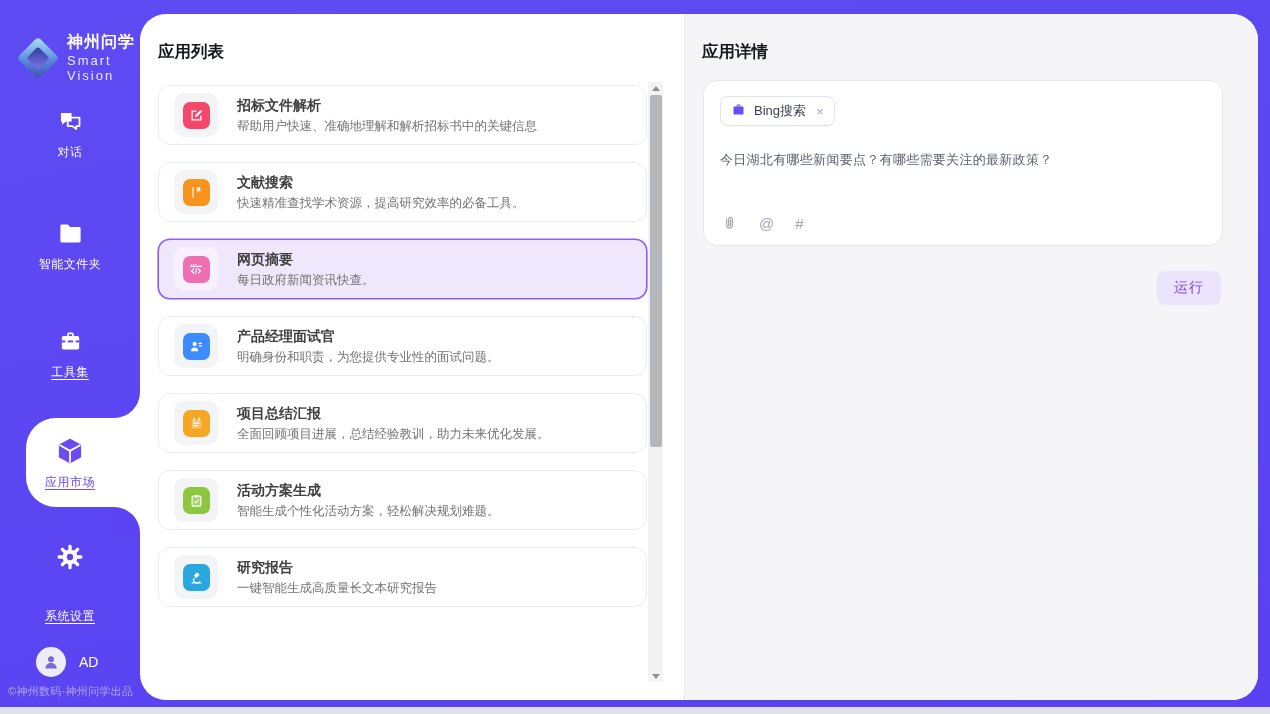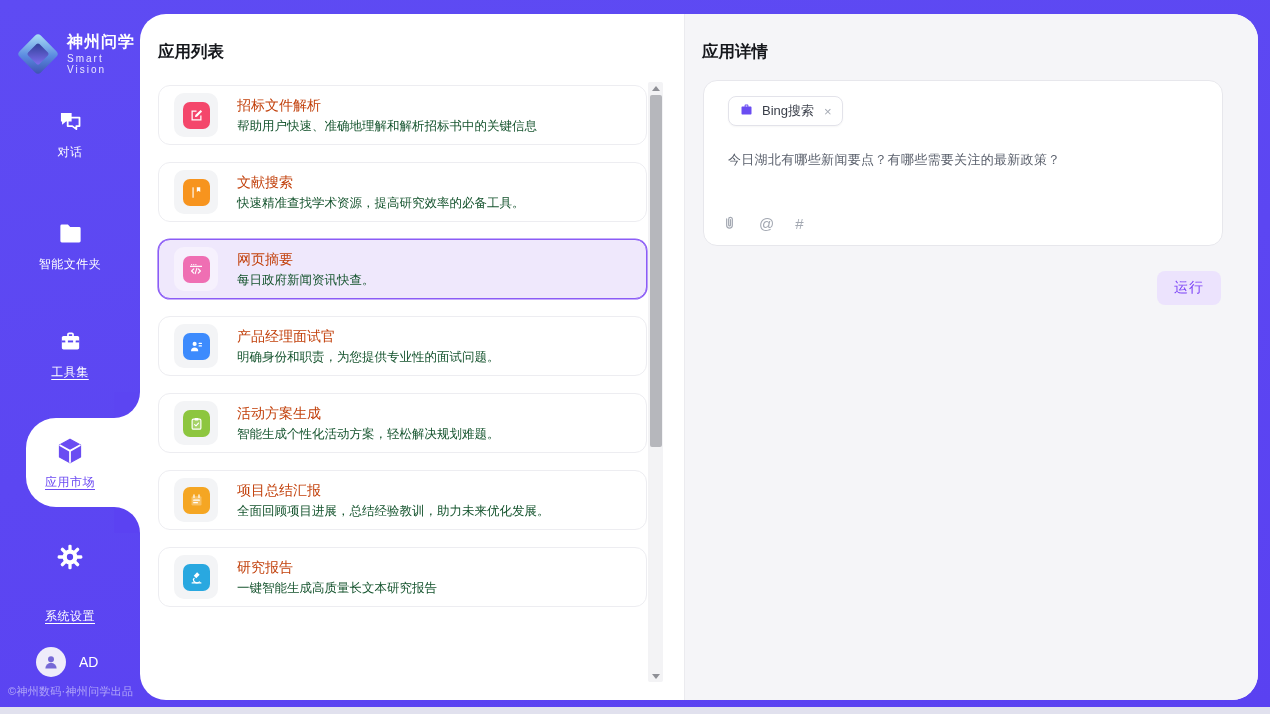--- a/index.html
+++ b/index.html
@@ -14,21 +14,21 @@
   
   .sidebar { position:absolute; left:0; top:0; width:140px; height:100%; z-index:3; }
   .logo { position:absolute; left:18px; top:13px; display:flex; align-items:center; gap:9px;margin-top:20px; }
   .logo-diamond { width:40px; height:40px; position:relative; flex:none; }
   .logo-diamond .d1 { position:absolute; inset:5px; transform:rotate(45deg); border-radius:4px;
     background:linear-gradient(135deg,#aee3f7 0%,#5a8ae0 55%,#3c4fae 100%); }
   .logo-diamond .d2 { position:absolute; inset:12px; transform:rotate(45deg); border-radius:2px;
     background:linear-gradient(135deg,#2e3f96 0%,#7f6ff0 100%); }
   .logo-text { display:flex; flex-direction:column; }
   .logo-name { color:#fff; font-size:16px; font-weight:700; letter-spacing:1px; line-height:1.1; }
-  .logo-sub { color:#e9e7ff; font-size:10px; letter-spacing:2px; margin-top:2px; }
+  .logo-sub { color:#e9e7ff; font-size:13px; letter-spacing:2px; margin-top:2px; }
 
   .nav-item { position:absolute; left:0; width:140px; display:flex; flex-direction:column;
     align-items:center; gap:8px; cursor:pointer; }
   .nav-icon { width:30px; height:30px; display:flex; align-items:center; justify-content:center; }
   .nav-label { color:#fff; font-size:12px; letter-spacing:.5px; }
   .nav-label.u { text-decoration:underline; text-underline-offset:3px; }
   .nav-item.active .nav-label { color:#6c4af2; }
   .bubble { position:absolute; left:26px; right:0; top:-18px; bottom:-16px; background:#fff;
     border-radius:30px 0 0 30px; z-index:-1; }
   .bubble .curve { position:absolute; right:0; width:26px; height:26px; background:#fff; }
@@ -55,38 +55,38 @@
   .list-viewport { position:absolute; left:0; top:68px; bottom:0; width:100%; overflow:hidden;
     padding:3px 0 0 18px; }
   .card { width:489px; height:60px; border:1px solid #ededf1; border-radius:12px; background:#fff;
     display:flex; align-items:center; padding-left:15px; margin-bottom:17px; cursor:pointer; }
   .card.selected { background:#efe8fc; border:1px solid #8b5cf6; box-shadow:0 0 0 .6px #8b5cf6; }
   .tile { width:44px; height:44px; border-radius:10px; background:#f3f4f6; display:flex;
     align-items:center; justify-content:center; flex:none; }
   .card.selected .tile { background:#f6f1fd; }
   .glyph { width:27px; height:27px; border-radius:7px; display:flex; align-items:center; justify-content:center; }
   .card-text { margin-left:19px; }
-  .card-title { font-size:14px; font-weight:400; color:#c2410c; line-height:1; }
-  .card-desc { font-size:12.5px; color:#14532d; margin-top:8px; line-height:1; }
+  .card-title { font-size:14px; font-weight:700; color:#404040; line-height:1; }
+  .card-desc { font-size:12.5px; color:#737373; margin-top:8px; line-height:1; }
 
   
   .scrollbar { position:absolute; top:68px; right:21px; bottom:18px; width:15px; background:#f3f3f5;
     border-radius:2px; cursor:pointer; }
   .sb-arrow { position:absolute; left:0; width:100%; height:12px; display:flex; align-items:center; justify-content:center; }
   .sb-arrow.up { top:0; }
   .sb-arrow.down { bottom:0; }
   .tri-up { width:0; height:0; border-left:4px solid transparent; border-right:4px solid transparent; border-bottom:5px solid #8f9096; }
   .tri-down { width:0; height:0; border-left:4px solid transparent; border-right:4px solid transparent; border-top:5px solid #8f9096; }
   .sb-thumb { position:absolute; left:1.5px; top:13px; width:12px; height:352px; background:#b6b7bc; border-radius:2px; }
 
   
   .detail-pane { flex:1; background:#f5f5f8; border-left:1px solid #ebebef; position:relative; }
   .detail-pane .pane-title { position:absolute; left:17px; top:27px; }
   .input-card { position:absolute; left:18px; top:66px; width:520px; height:166px; background:#fff;
-    border:1px solid #e7e7ec; border-radius:14px; padding:15px 24px; }
+    border:1px solid #e7e7ec; border-radius:14px; padding:15px 16px; }
   .chip { display:inline-flex; align-items:center; gap:8px; height:30px; padding:0 10px;
     border:1px solid #e3e3ea; border-radius:8px; background:#fff; box-shadow:0 1px 2px rgba(0,0,0,.04); cursor:default; }
   .chip-label { font-size:13px; color:#3a3f4a; }
   .chip-close { color:#a5aab4; font-size:13px; margin-left:2px; cursor:pointer; line-height:1; }
   .query { margin-top:25px; font-size:13px; color:#595f6b; letter-spacing:.3px; }
   .toolrow { position:absolute; left:17px; bottom:13px; display:flex; align-items:center; gap:21px;
     color:#a3a8b2; font-size:15px; }
   .toolrow .tchar { cursor:pointer; font-size:15px; }
   .toolrow .ticon { cursor:pointer; display:flex; }
   .run-row { position:absolute; right:37px; top:257px; }
@@ -241,46 +241,46 @@
               </svg>
             </span>
           </div>
     <div class="card-text">
       <div class="card-title">产品经理面试官</div>
       <div class="card-desc">明确身份和职责，为您提供专业性的面试问题。</div>
     </div>
   </div>
         <div class="card">
     <div class="tile">
+            <span class="glyph" style="background: rgb(245, 166, 35);">
+              <svg width="15" height="15" viewBox="0 0 24 24">
+                <rect x="4" y="5" width="16" height="15" rx="2" fill="#fff" opacity=".3"></rect>
+                <path d="M8 3v4M16 3v4" stroke="#fff" stroke-width="2" stroke-linecap="round"></path>
+                <path d="M7.5 11.5h9M7.5 15.5h6" stroke="#fff" stroke-width="1.9" stroke-linecap="round"></path>
+              </svg>
+            </span>
+          </div>
+    <div class="card-text">
+      <div class="card-title">项目总结汇报</div>
+      <div class="card-desc">全面回顾项目进展，总结经验教训，助力未来优化发展。</div>
+    </div>
+  </div>
+        <div class="card">
+    <div class="tile">
             <span class="glyph" style="background: rgb(141, 198, 63);">
               <svg width="15" height="15" viewBox="0 0 24 24" fill="none" stroke="#fff" stroke-width="1.9">
                 <rect x="5" y="5" width="14" height="16" rx="2" fill="rgba(255,255,255,.22)"></rect>
                 <rect x="9" y="3" width="6" height="4" rx="1" fill="#fff" stroke="none"></rect>
                 <path d="M9 13.7l2.2 2.2 4-4.6" stroke-linecap="round" stroke-linejoin="round"></path>
               </svg>
             </span>
           </div>
     <div class="card-text">
       <div class="card-title">活动方案生成</div>
       <div class="card-desc">智能生成个性化活动方案，轻松解决规划难题。</div>
-    </div>
-  </div>
-        <div class="card">
-    <div class="tile">
-            <span class="glyph" style="background: rgb(245, 166, 35);">
-              <svg width="15" height="15" viewBox="0 0 24 24">
-                <rect x="4" y="5" width="16" height="15" rx="2" fill="#fff" opacity=".3"></rect>
-                <path d="M8 3v4M16 3v4" stroke="#fff" stroke-width="2" stroke-linecap="round"></path>
-                <path d="M7.5 11.5h9M7.5 15.5h6" stroke="#fff" stroke-width="1.9" stroke-linecap="round"></path>
-              </svg>
-            </span>
-          </div>
-    <div class="card-text">
-      <div class="card-title">项目总结汇报</div>
-      <div class="card-desc">全面回顾项目进展，总结经验教训，助力未来优化发展。</div>
     </div>
   </div>
         <div class="card">
     <div class="tile">
             <span class="glyph" style="background: rgb(41, 168, 224);">
               <svg width="15" height="15" viewBox="0 0 24 24" fill="none" stroke="#fff" stroke-width="1.9" stroke-linecap="round">
                 <path d="M13 3.6l4 4-5.4 5.4-4-4z" fill="#fff" stroke="none"></path>
                 <path d="M8.2 13.4L7 15.2a5.6 5.6 0 009.6 3.7"></path>
                 <path d="M5 20.6h14"></path>
               </svg>

